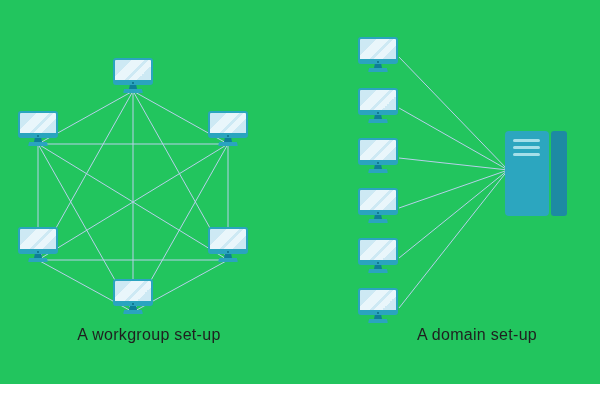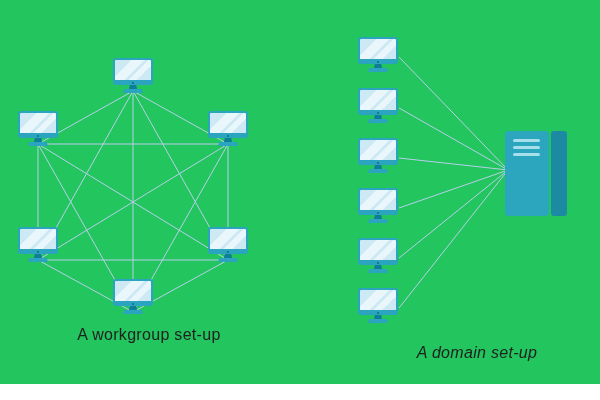--- a/index.html
+++ b/index.html
@@ -56,21 +56,21 @@
   }
   .vent:nth-of-type(1){ top:8px; } .vent:nth-of-type(2){ top:15px; } .vent:nth-of-type(3){ top:22px; }
 
   
   .caption {
     position:absolute; width:220px; text-align:center; z-index:3;
     font-size:16px; line-height:17px; letter-spacing:0.3px;
     color:var(--caption-text,#1f1f1f);
   }
   .caption-workgroup { left:39px; top:326px; }
-  .caption-domain   { left:367px; top:344px;font-style:italic; }
+  .caption-domain   { left:367px; top:326px; }
 </style>
 </head>
 <body>
 
 <div class="canvas">
 
   <svg class="net-svg" viewBox="0 0 600 400" xmlns="http://www.w3.org/2000/svg">
     <g>
       <line x1="133" y1="91" x2="38" y2="144"></line>
       <line x1="133" y1="91" x2="228" y2="144"></line>

